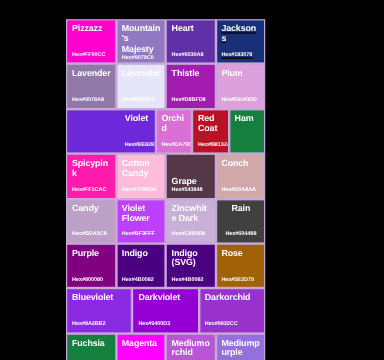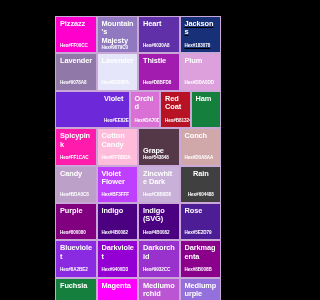--- a/index.html
+++ b/index.html
@@ -168,41 +168,37 @@
           <div class="swatch-hex light-text">Hex#800080</div>
         </div>
         <div class="swatch" style="background: rgb(75, 0, 130);">
           <div class="swatch-name light-text">Indigo</div>
           <div class="swatch-hex light-text">Hex#4B0082</div>
         </div>
         <div class="swatch" style="background: rgb(75, 0, 130);">
           <div class="swatch-name light-text">Indigo (SVG)</div>
           <div class="swatch-hex light-text">Hex#4B0082</div>
         </div>
-        <div class="swatch" style="background: #4c1d95;">
+        <div class="swatch" style="background: #a16207;">
           <div class="swatch-name light-text">Rose</div>
           <div class="swatch-hex light-text">Hex#5E2D79</div>
         </div>
       </div>
       <div class="swatch-row">
         <div class="swatch" style="background: rgb(138, 43, 226);">
           <div class="swatch-name light-text">Blueviolet</div>
           <div class="swatch-hex light-text">Hex#8A2BE2</div>
         </div>
         <div class="swatch" style="background: rgb(148, 0, 211);">
           <div class="swatch-name light-text">Darkviolet</div>
           <div class="swatch-hex light-text">Hex#9400D3</div>
         </div>
         <div class="swatch" style="background: rgb(153, 50, 204);">
           <div class="swatch-name light-text">Darkorchid</div>
           <div class="swatch-hex light-text">Hex#9932CC</div>
-        </div>
-        <div class="swatch" style="background: rgb(139, 0, 139);">
-          <div class="swatch-name light-text">Darkmagenta</div>
-          <div class="swatch-hex light-text">Hex#8B008B</div>
         </div>
       </div>
       <div class="swatch-row">
         <div class="swatch" style="background: #15803d; gap: 20px;">
           <div class="swatch-name light-text">Fuchsia</div>
           <div class="swatch-hex light-text">Hex#FF00FF</div>
         </div>
         <div class="swatch" style="background: rgb(255, 0, 255);">
           <div class="swatch-name light-text">Magenta</div>
           <div class="swatch-hex light-text">Hex#FF00FF</div>

